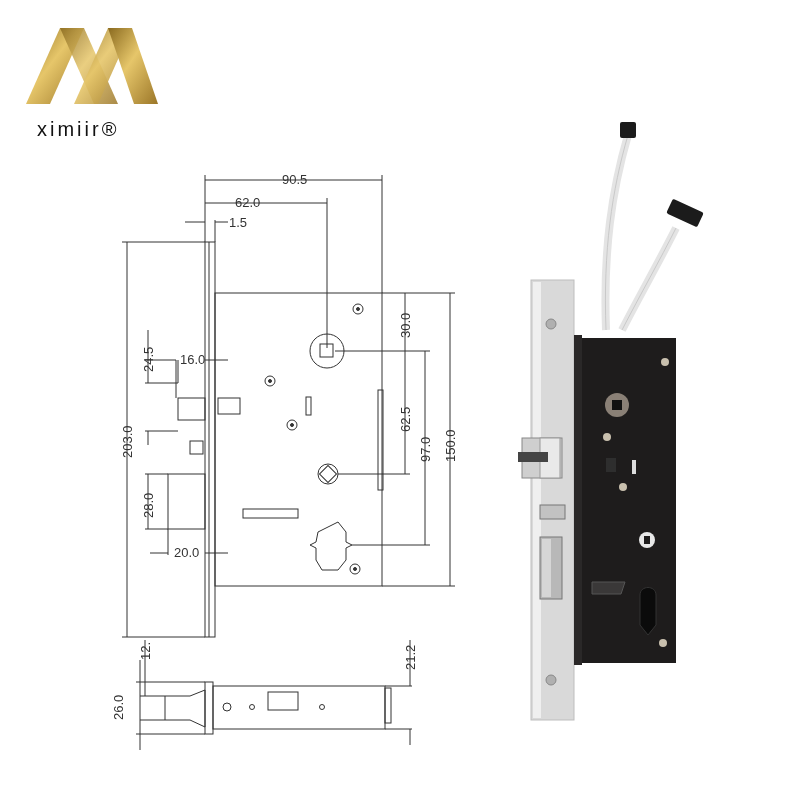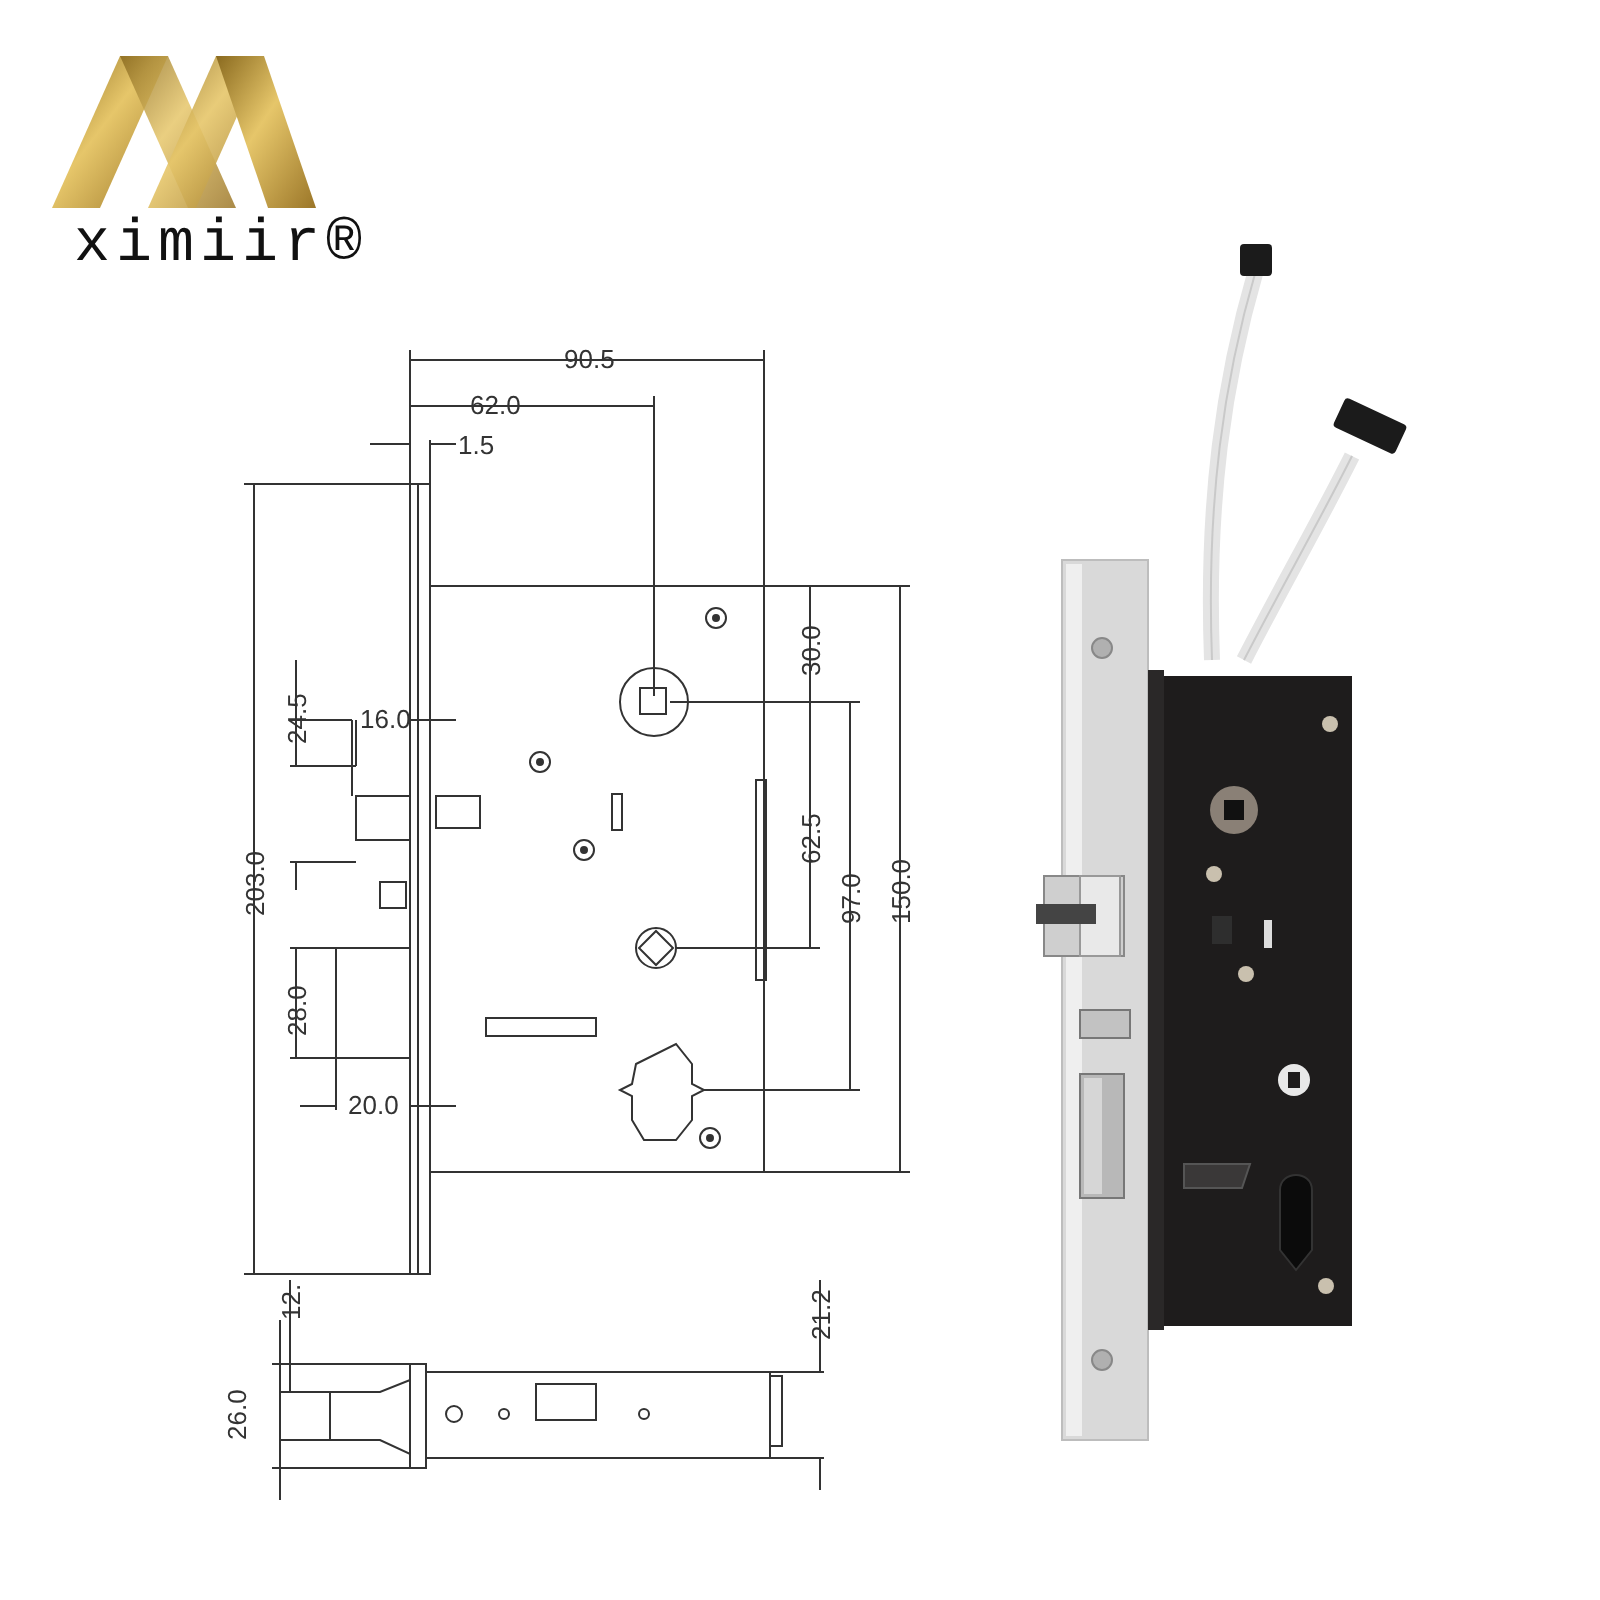--- a/index.html
+++ b/index.html
@@ -1,18 +1,18 @@
 <!DOCTYPE html>
 <html><head>
 <meta charset="utf-8">
 <style>
   html, body { margin:0; padding:0; background:#ffffff; }
   #root { position:relative; width:800px; height:800px; overflow:hidden; background:#fff; font-family:"Liberation Sans", sans-serif; }
   .logo { position:absolute; left:18px; top:22px; width:150px; height:110px; }
-  .logo-text { position:absolute; left:37px; top:106px; font-family:Liberation Mono, monospace; font-size:30px; letter-spacing:3px; color:#111; }
+  .logo-text { position:absolute; left:37px; top:118px; font-family:Liberation Sans, sans-serif; font-size:20px; letter-spacing:3px; color:#111; }
   svg text { font-family:"Liberation Sans", sans-serif; }
   .dim { font-size:13px; fill:#333; }
   #drawing, #photo { position:absolute; left:0; top:0; }
 </style>
 </head>
 <body>
 
 <div id="root">
 
   <svg class="logo" viewBox="0 0 150 110">

